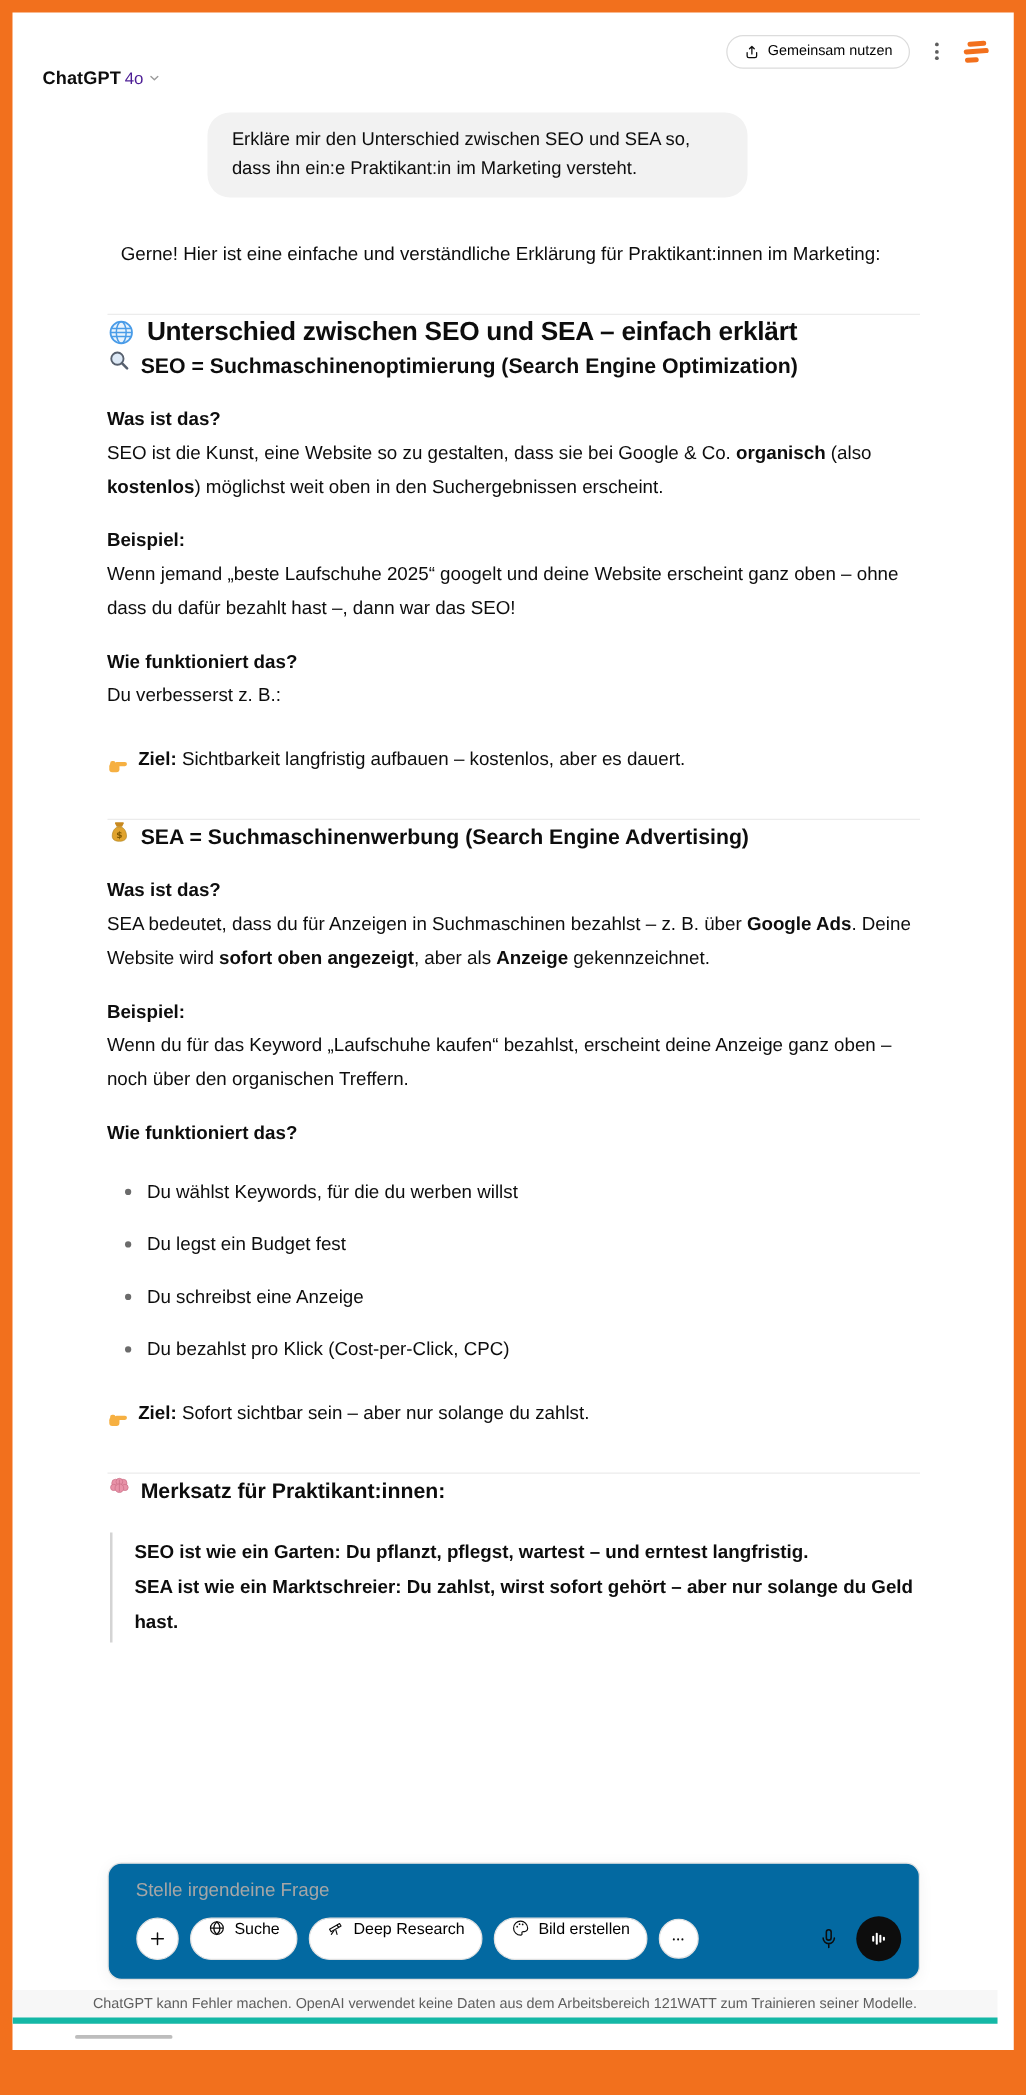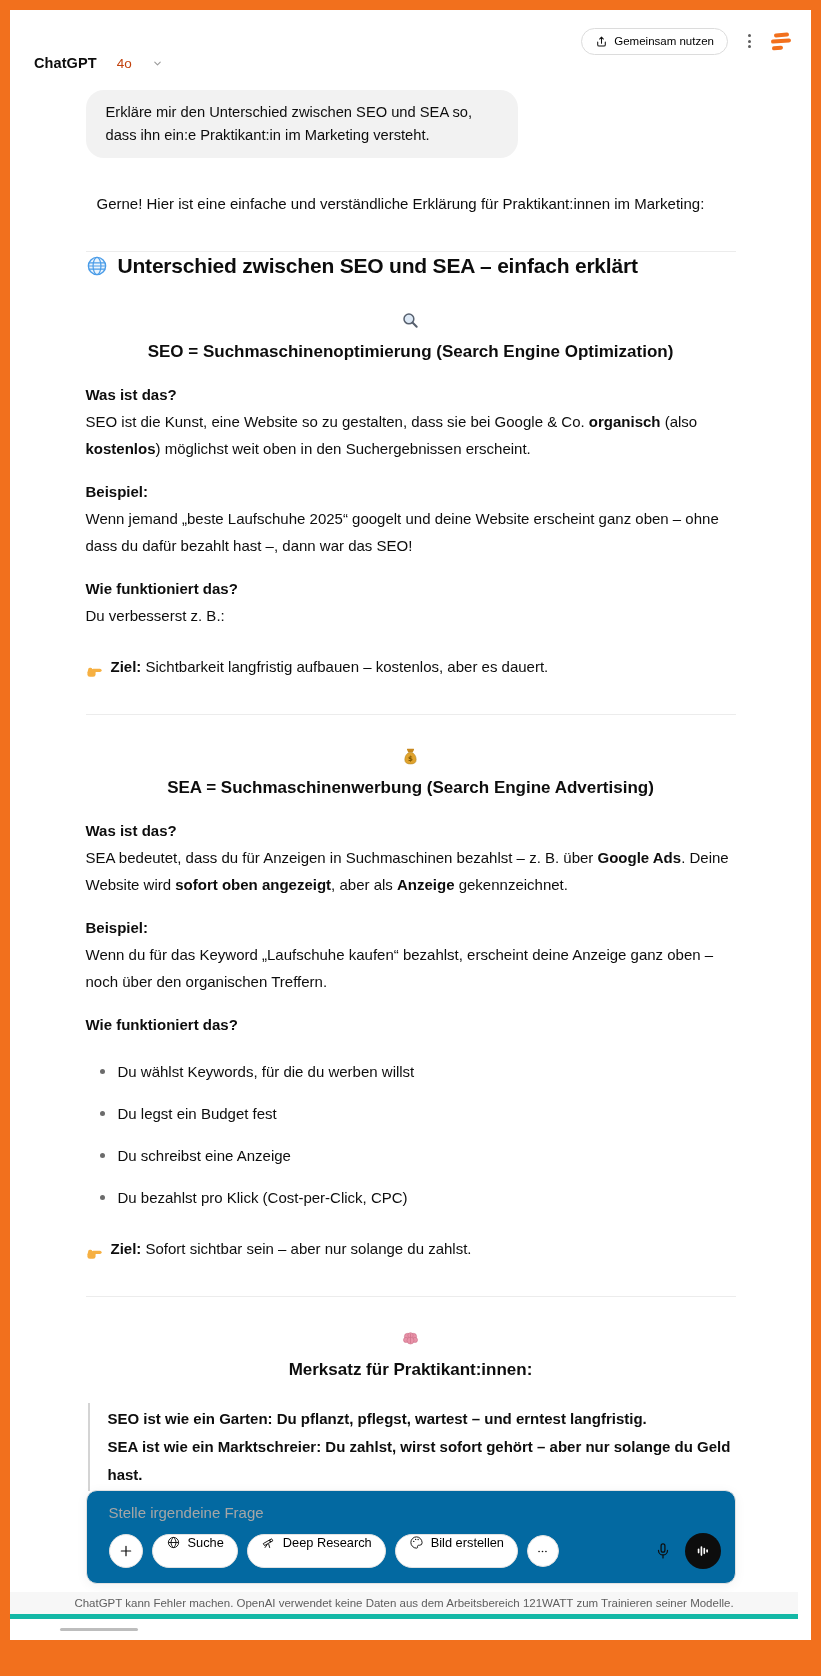--- a/index.html
+++ b/index.html
@@ -4,45 +4,45 @@
 <style>
   * { margin:0; padding:0; box-sizing:border-box; }
   html,body { background:#fff; }
   body { font-family:"Liberation Sans","DejaVu Sans",sans-serif; color:#0d0d0d; }
 
   .viewport { position:relative; width:821px; height:1676px; background:#F2701D; overflow:hidden; }
   .page { position:absolute; left:10px; top:10px; right:10px; bottom:36px; background:#fff; overflow:hidden; }
 
   
   .header { display:flex; align-items:center; justify-content:space-between; padding:16px 20px 0 24px; height:46px; }
-  .model-switcher { display:flex; align-items:baseline; gap:20px; cursor:pointer; }
+  .model-switcher { display:flex; align-items:baseline; gap:3px; cursor:pointer; }
   .model-switcher .app { font-size:14.5px; font-weight:700; letter-spacing:.1px; }
-  .model-switcher .model { font-size:13.5px; color:#c2410c;margin-top:44px; }
+  .model-switcher .model { font-size:13.5px; color:#4c1d95;margin-top:44px; }
   .model-switcher svg { position:relative; top:1px; }
   .header-right { display:flex; align-items:center; gap:16px; }
   .share-btn { display:flex; align-items:center; gap:6px; border:1px solid #dcdcdc; border-radius:999px; padding:6px 13px; font-size:11.5px; font-weight:500; background:#fff; cursor:pointer; }
   .kebab { display:flex; flex-direction:column; gap:2.5px; padding:4px; cursor:pointer; }
   .kebab i { width:3px; height:3px; border-radius:50%; background:#5d5d5d; display:block; }
   .ws-logo { display:flex; flex-direction:column; gap:2.5px; align-items:flex-start; cursor:pointer; }
   .ws-logo i { display:block; height:4px; border-radius:2px; background:#F2701D; }
   .ws-logo i:nth-child(1){ width:15px; margin-left:3px; transform:rotate(-4deg);}
   .ws-logo i:nth-child(2){ width:20px; transform:rotate(-4deg);}
   .ws-logo i:nth-child(3){ width:11px; margin-left:1px; transform:rotate(-4deg);}
 
   
   .content { width:650px; margin:0 auto; }
 
-  .user-row { display:flex; justify-content:flex-start; padding-right:58px; margin-top:34px; }
+  .user-row { display:flex; justify-content:center; padding-right:58px; margin-top:34px; }
   .bubble { background:#f2f2f2; border-radius:18px; padding:11px 20px; max-width:432px; font-size:14.7px; line-height:23px; }
 
   .md { font-size:15px; line-height:27px; }
   .md .intro { margin-top:32px;margin-left:11px; }
   .md hr { border:none; border-top:1px solid #ececec; margin:34px 0 0 0; }
   .h1 { display:flex; align-items:center; gap:10px; font-size:21px; font-weight:700; letter-spacing:-.2px; }
-  .h2 { display:flex; align-items:center; gap:8px; margin-top:32px; font-size:17px; font-weight:700;flex-direction:column; }
+  .h2 { display:flex; gap:8px; font-size:17px; font-weight:700; }
   .md p { margin-top:16px; }
   .md b { font-weight:700; }
   .md ul { list-style:none; margin:20px 0 6px 0; padding-left:14px; }
   .md li { position:relative; padding-left:18px; margin-bottom:15px; }
   .md li:before { content:""; position:absolute; left:0; top:11px; width:5px; height:5px; border-radius:50%; background:#6b6b6b; }
   .goal { display:flex; align-items:flex-end; gap:8px; margin-top:24px; }
   .goal svg { flex:0 0 auto; margin-top:5px; }
   blockquote { border-left:2px solid #d4d4d4; margin:20px 0 0 2px; padding:2px 0 2px 18px; font-weight:700; line-height:28px; }
 
   

